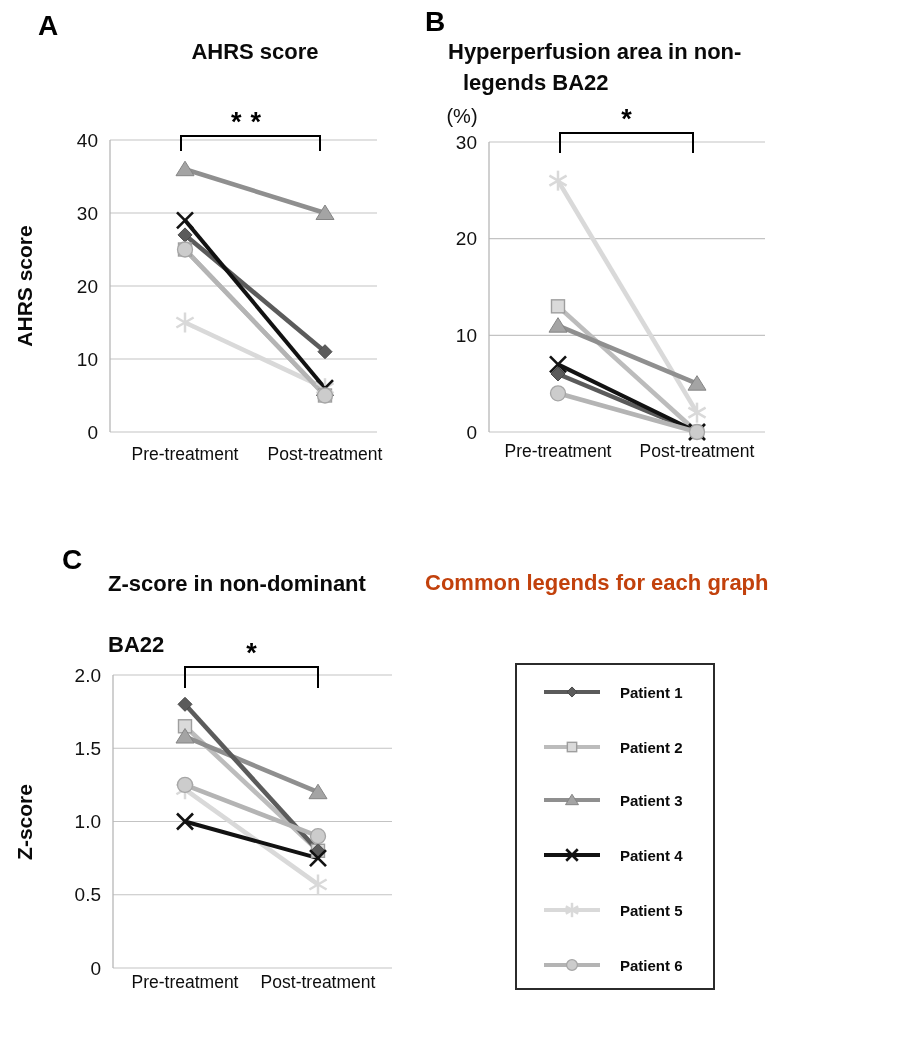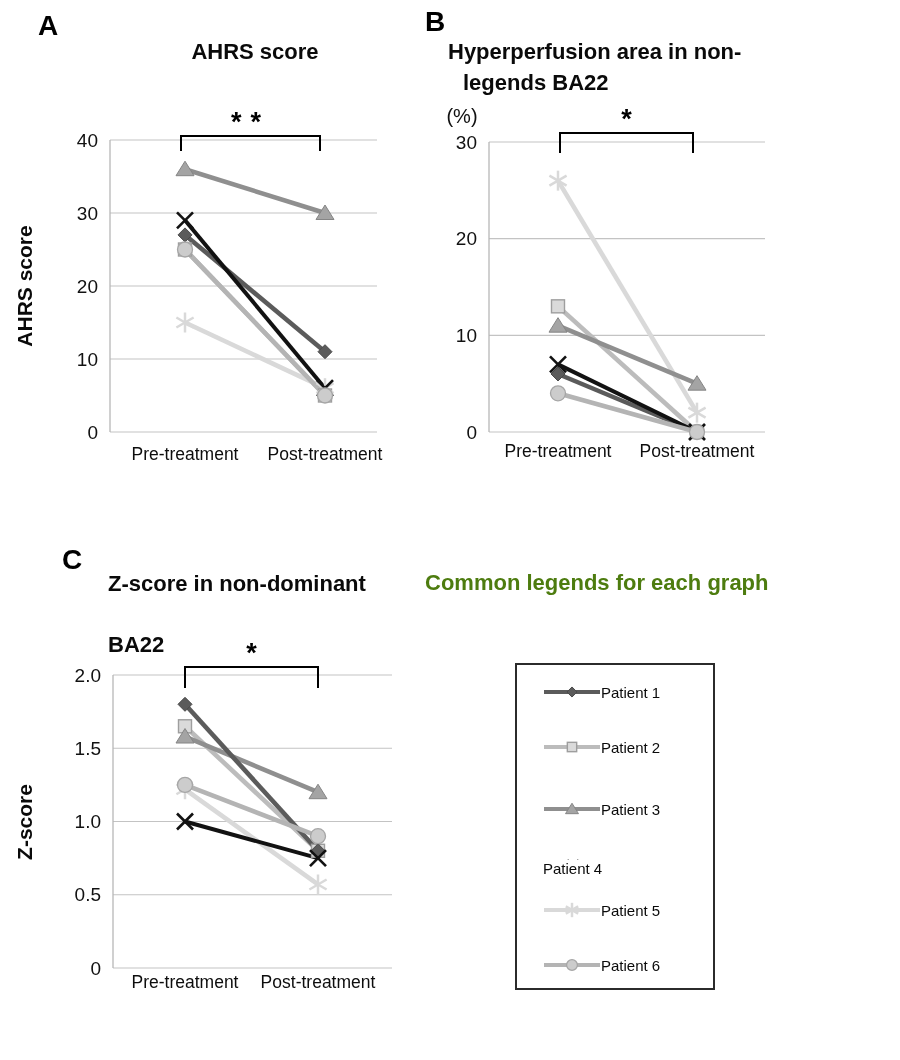--- a/index.html
+++ b/index.html
@@ -8,31 +8,31 @@
     font-family:"Liberation Sans","DejaVu Sans",sans-serif;color:#000;
   }
   .abs{position:absolute;}
   .panel-letter{
     position:absolute;font-size:28px;font-weight:bold;color:#000;line-height:1;
   }
   .chart-title{
     position:absolute;font-size:22px;font-weight:bold;color:#0a0a0a;line-height:31px;
   }
   .legend-title{
-    position:absolute;font-size:22px;font-weight:bold;color:#4d7c0f;white-space:nowrap;
+    position:absolute;font-size:22px;font-weight:bold;color:#c2410c;white-space:nowrap;
   }
   .legend-box{
     position:absolute;left:515px;top:663px;width:200px;height:327px;
     border:2px solid #2b2b2b;background:#ffffff;box-sizing:border-box;
   }
   .legend-row{
     position:absolute;left:26px;height:20px;display:flex;align-items:center;
   }
   .legend-row span{
-    font-size:15px;font-weight:400;color:#0a0a0a;white-space:nowrap;letter-spacing:0px;
+    font-size:15px;font-weight:700;color:#0a0a0a;white-space:nowrap;letter-spacing:0px;margin-left:19px;
   }
   svg text{font-family:"Liberation Sans","DejaVu Sans",sans-serif;}
 </style>
 </head>
 <body>
 
 <div class="page">
 
   <div class="panel-letter" style="left:38px;top:12px">A</div>
   <div class="chart-title" style="left:110px;top:36px;width:290px;text-align:center">AHRS score</div>
@@ -206,28 +206,28 @@
         </svg>
         <span>Patient 1</span>
       </div>
       <div class="legend-row" style="top: 72px; text-align: center;">
         <svg width="58" height="18">
           <line x1="1" y1="9" x2="57" y2="9" stroke="#bcbcbc" stroke-width="4"></line>
           <rect x="24.32" y="4.32" width="9.36" height="9.36" fill="#dadada" stroke="#9e9e9e" stroke-width="1.4"></rect>
         </svg>
         <span>Patient 2</span>
       </div>
-      <div class="legend-row" style="top: 134px;">
+      <div class="legend-row" style="top: 125px;">
         <svg width="58" height="18">
           <line x1="1" y1="9" x2="57" y2="9" stroke="#8f8f8f" stroke-width="4"></line>
           <path d="M 29 3.24 L 35.48 13.68 L 22.52 13.68 Z" fill="#a4a4a4" stroke="#858585" stroke-width="1"></path>
         </svg>
         <span>Patient 3</span>
       </div>
-      <div class="legend-row" style="top: 192px; flex-direction: column;">
+      <div class="legend-row" style="top: 180px;">
         <svg width="58" height="18">
           <line x1="1" y1="9" x2="57" y2="9" stroke="#121212" stroke-width="4"></line>
           <g>
             <line x1="23.240000000000002" y1="3.24" x2="34.76" y2="14.76" stroke="#121212" stroke-width="2.6"></line>
             <line x1="23.240000000000002" y1="14.76" x2="34.76" y2="3.24" stroke="#121212" stroke-width="2.6"></line>
           </g>
         </svg>
         <span>Patient 4</span>
       </div>
       <div class="legend-row" style="top: 235px; align-items: center;">

